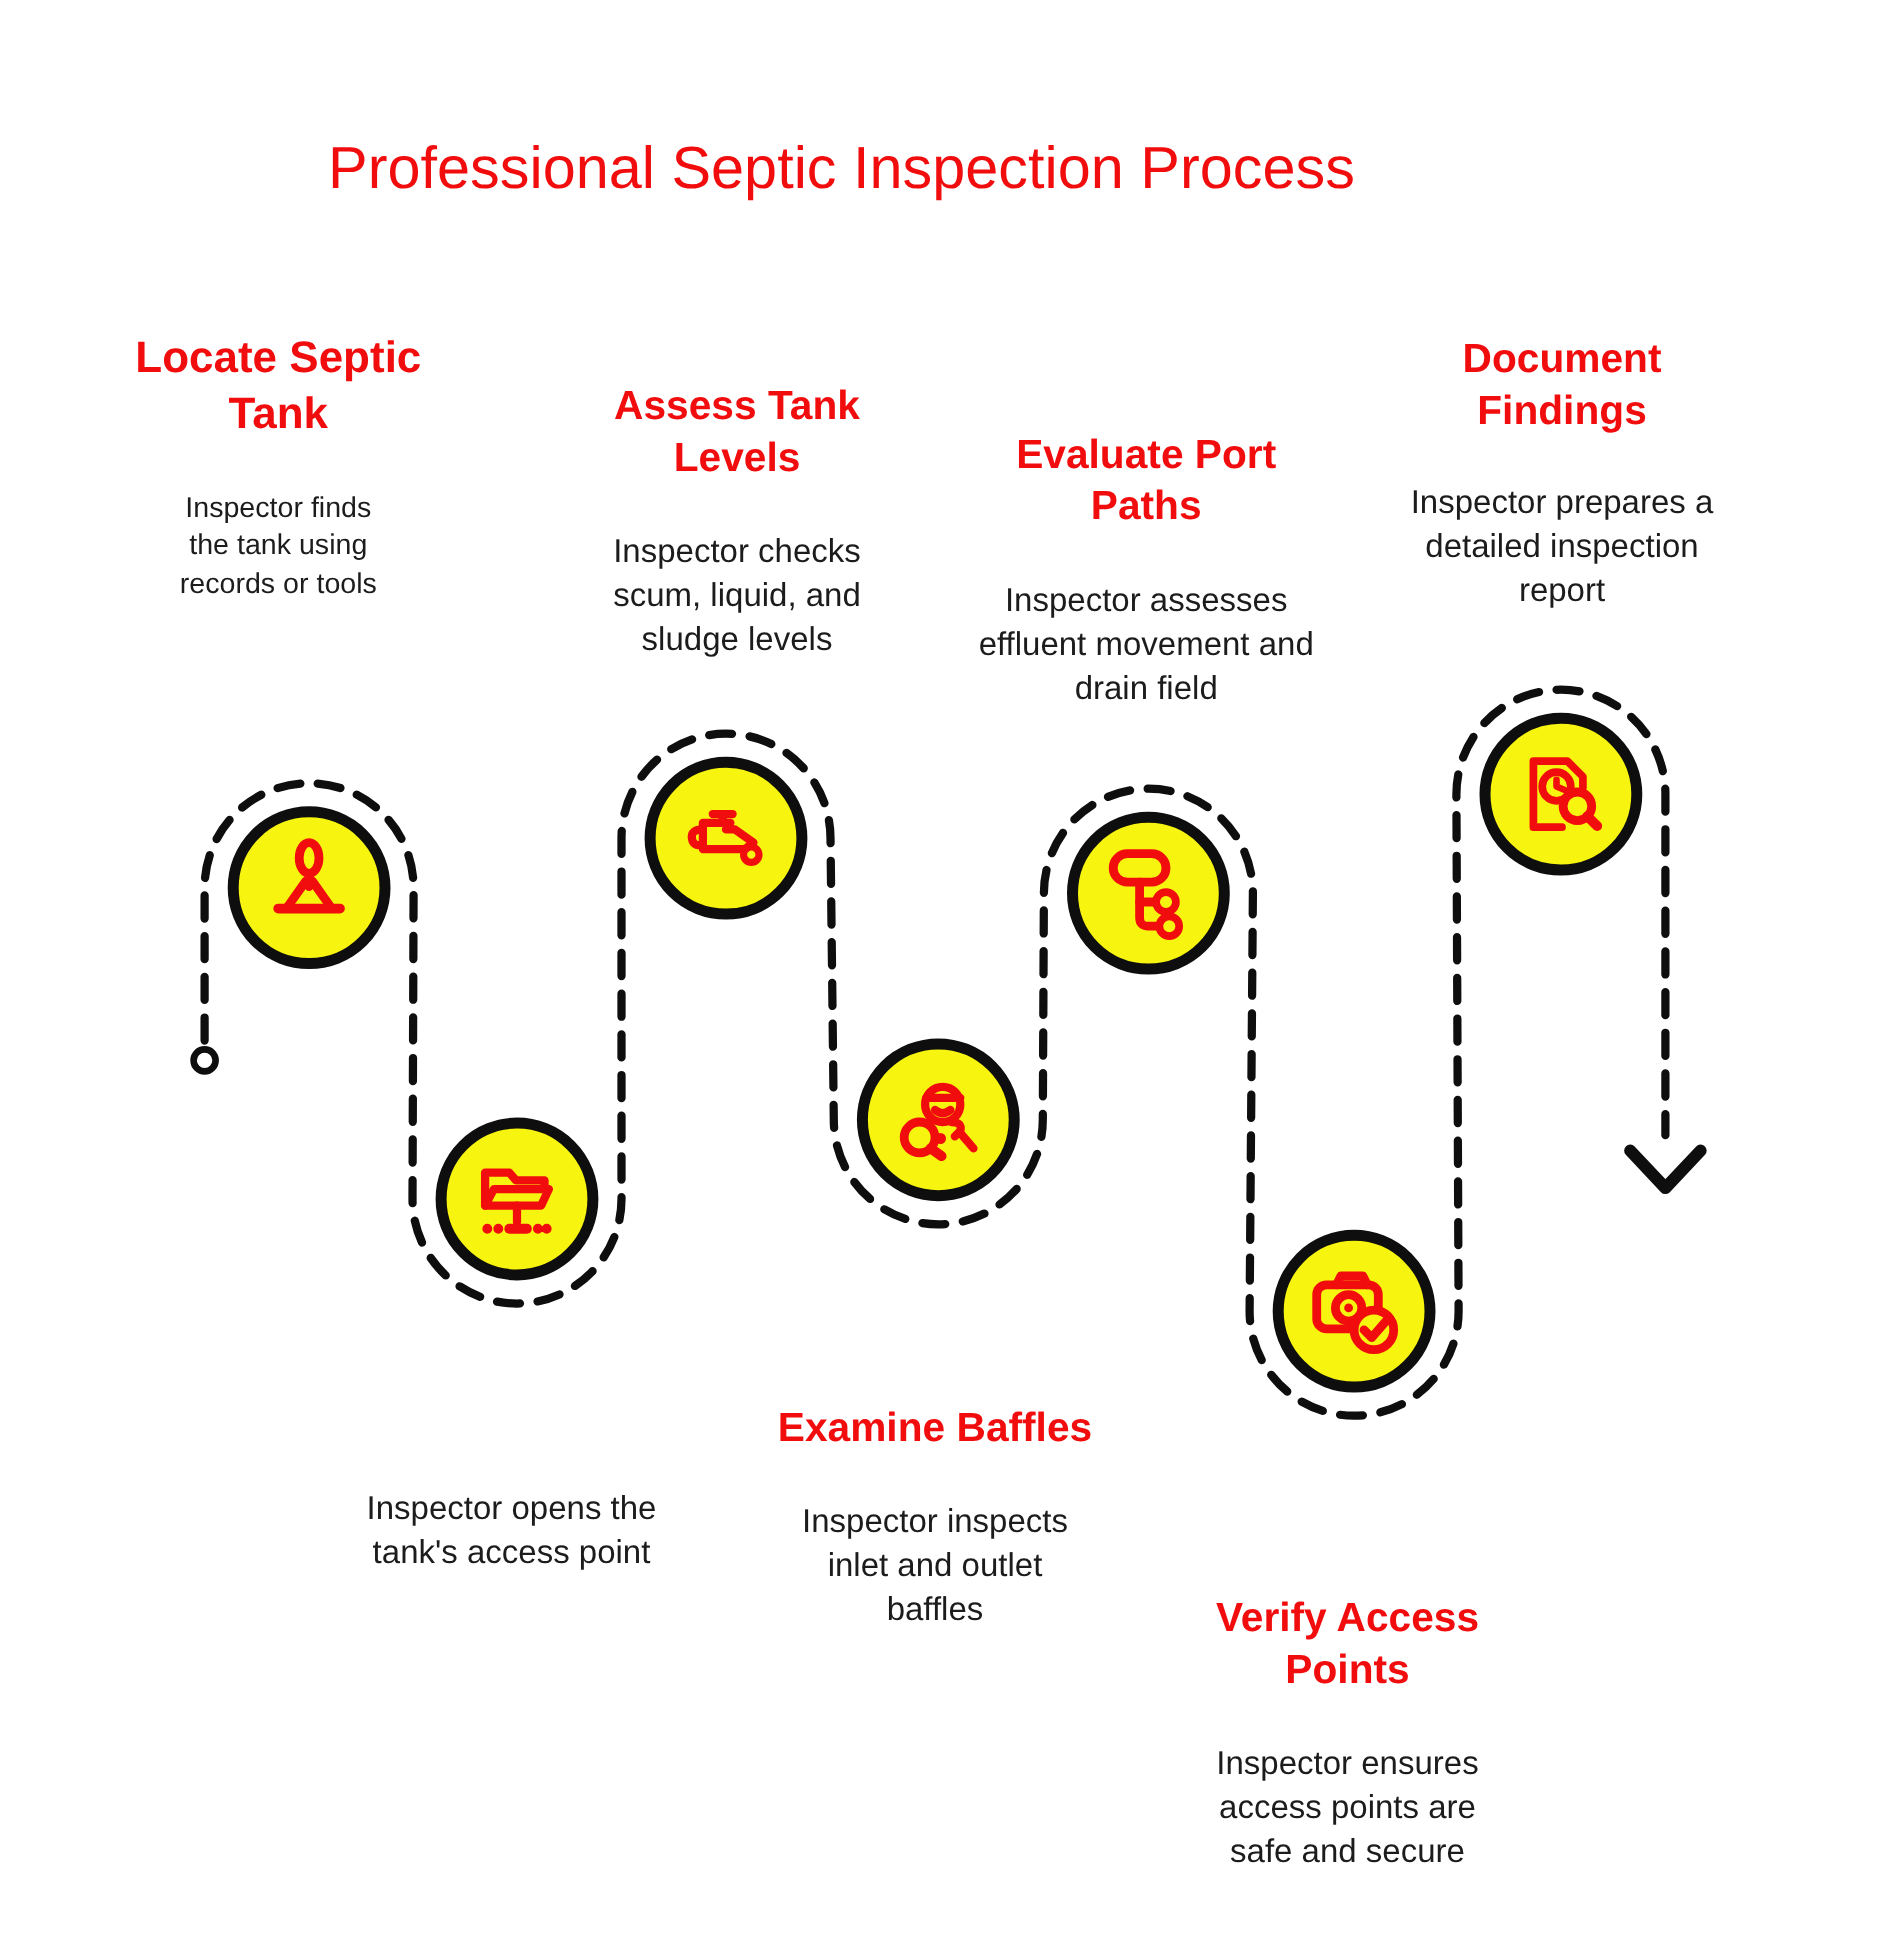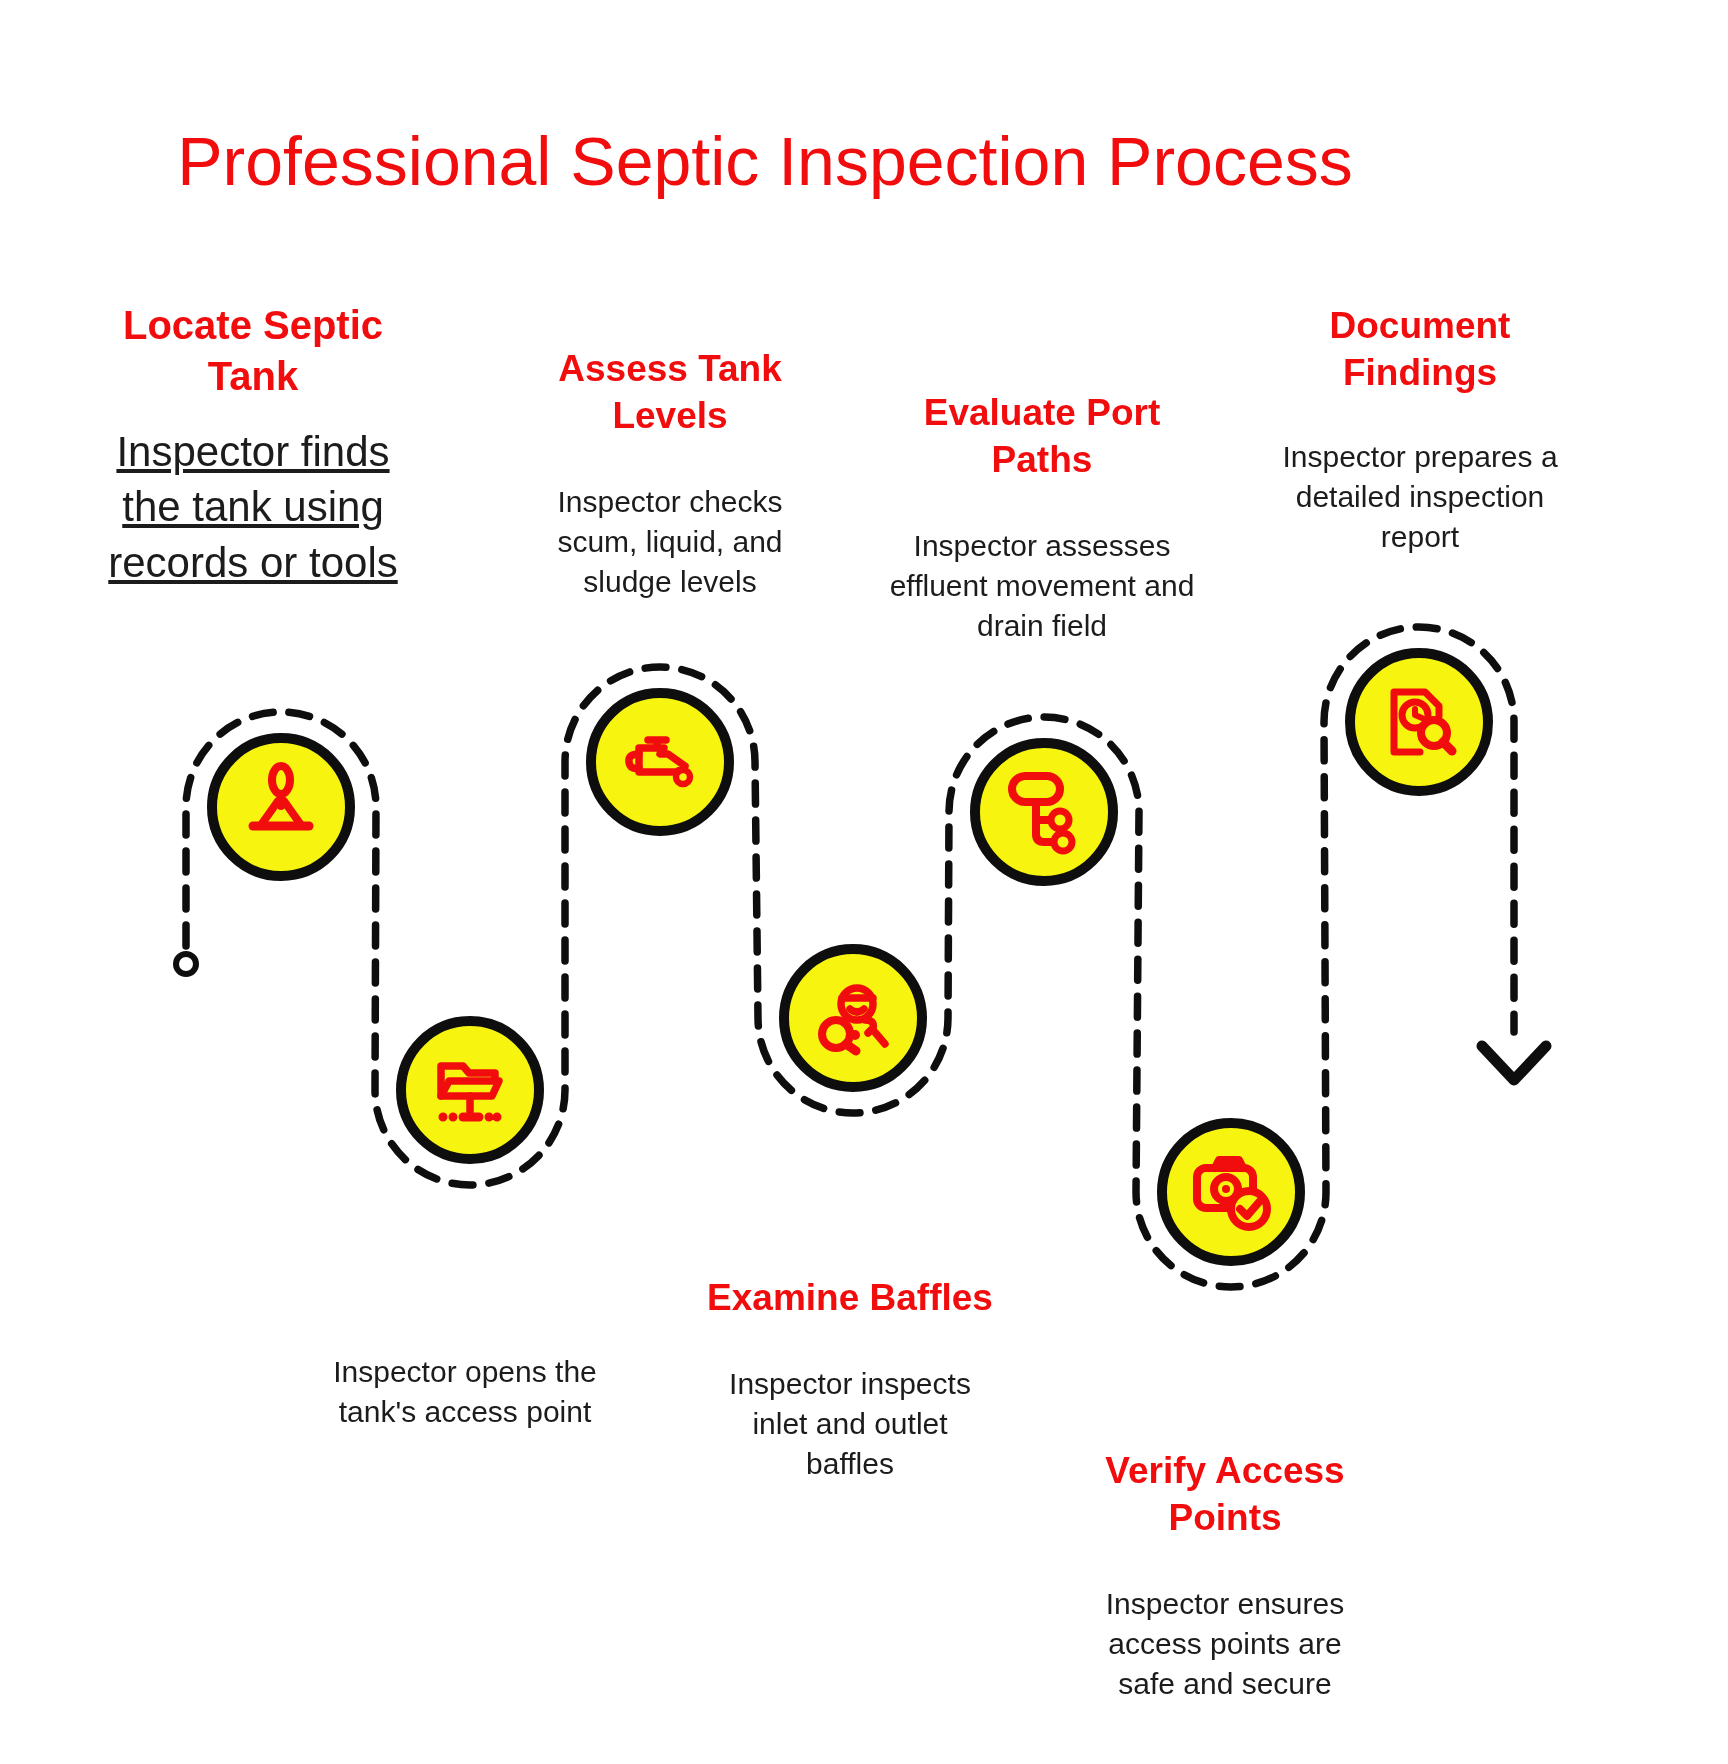--- a/index.html
+++ b/index.html
@@ -13,21 +13,21 @@
     position:relative;
     width:1728px;height:1764px;
     background:#ffffff;
     overflow:hidden;
     font-family:"Liberation Sans", sans-serif;
   }
   .page-title{
     position:absolute;
     left:0; top:122px; width:1530px;
     text-align:center;
-    font-size:68px;
+    font-size:54px;
     font-weight:500;
     color:var(--red);
     margin:0;
   }
   .art{position:absolute;left:0;top:0;}
   .step-text{position:absolute;text-align:center;}
   .step-title{
     color:var(--red);
     font-weight:700;
     white-space:pre-line;
@@ -38,21 +38,21 @@
   .step-desc{
     color:var(--text);
     white-space:pre-line;
     margin:42px 0 0 0;
     line-height:1.33;
     font-size:30px;
     font-weight:400;
   }
   .s1{left:93px;  top:300px;  width:320px;}
   .s1 .step-title{font-size:40px;}
-  .s1 .step-desc{font-size:42px;margin-top:22px;text-decoration:underline;}
+  .s1 .step-desc{font-size:26px;margin-top:42px;}
   .s3{left:505px; top:333px;  width:330px;margin-top:13px;}
   .s5{left:862px; top:390px;  width:360px;}
   .s7{left:1255px;top:303px;  width:330px;}
   .s7 .step-desc{margin-top:40px;}
   .s2{left:300px; top:1310px; width:330px;}
   .s4{left:680px; top:1275px; width:340px;}
   .s6{left:1055px;top:1448px; width:340px;}
 </style>
 </head>
 <body>

